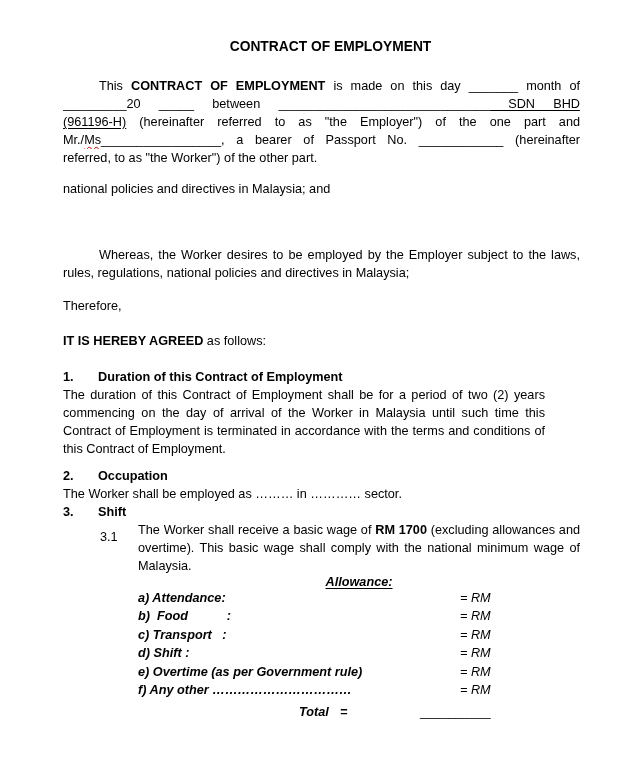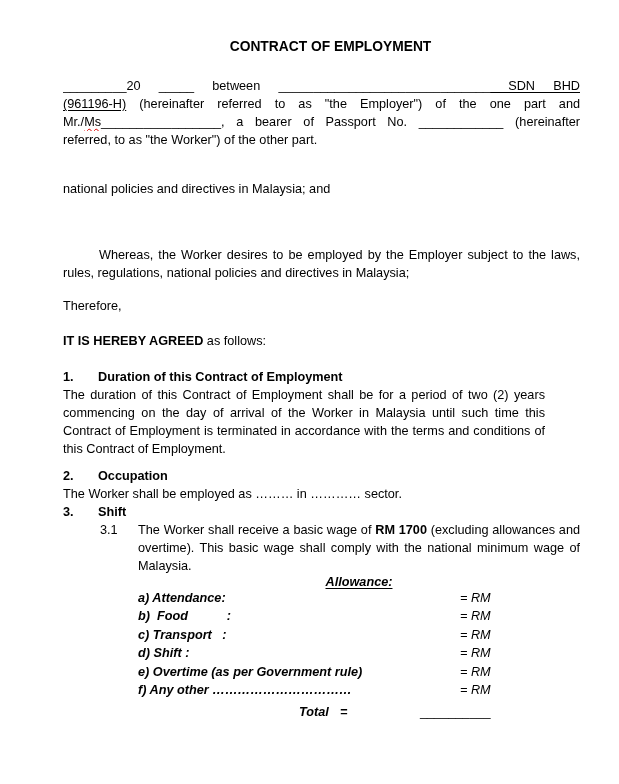--- a/index.html
+++ b/index.html
@@ -19,40 +19,41 @@
   .u{text-decoration:underline;text-underline-offset:2px;}
   .sq{text-decoration-line:underline;text-decoration-style:wavy;text-decoration-color:#e00000;text-decoration-thickness:1px;text-underline-offset:2px;}
   
   .sec{position:absolute;left:63px;width:517px;}
   .shead{position:relative;padding-left:35px;line-height:18px;}
   .shead .num{position:absolute;left:0;top:0;}
   .sbody{width:482px;}
   .sbody .ln{width:482px;}
   
   .c31{position:absolute;left:63px;width:517px;padding-left:75px;box-sizing:border-box;}
-  .c31 .num31{position:absolute;left:37px;top:0;}
+  .c31 .num31{position:absolute;left:37px;top:7px;}
   .c31 .ln{width:442px;}
   
   .allowhead{top:573px;padding-left:75px;box-sizing:border-box;text-align:center;}
   .allowrows{top:589px;padding-left:75px;box-sizing:border-box;}
   .arow{position:relative;height:18.4px;line-height:18.4px;}
   .arow .alabel{font-weight:bold;font-style:italic;}
   .arow .aval{position:absolute;left:322px;top:0;font-style:italic;}
   
   .total{top:703px;height:20px;position:absolute;left:63px;width:517px;}
   .total .tlabel{position:absolute;left:236px;font-weight:bold;font-style:italic;}
   .total .teq{position:absolute;left:277px;font-weight:bold;font-style:italic;}
   .total .tblank{position:absolute;left:357px;}
 </style>
 </head>
 <body>
 
 <div class="abs title">CONTRACT OF EMPLOYMENT</div>
 
 <div class="abs" style="top:77px">
+    <div class="ln ind"><span>This </span><span class="b">CONTRACT OF EMPLOYMENT</span><span> is made on this day _______ month of</span></div>
     <div class="ln"><span>_________20 _____ between ______________________________</span><span class="u"> SDN BHD</span></div>
     <div class="ln"><span class="u">(961196-H)</span><span> (hereinafter referred to as "the Employer") of the one part and</span></div>
     <div class="ln"><span>Mr./</span><span class="sq">Ms</span><span>_________________, a bearer of Passport No. ____________ (hereinafter</span></div>
     <div class="ln last"><span>referred, to as "the Worker") of the other part.</span></div>
   </div>
 
 <div class="abs" style="top:180px">
     <div class="ln last"><span>national policies and directives in Malaysia; and</span></div>
   </div>
 <div class="abs" style="top:246px">

